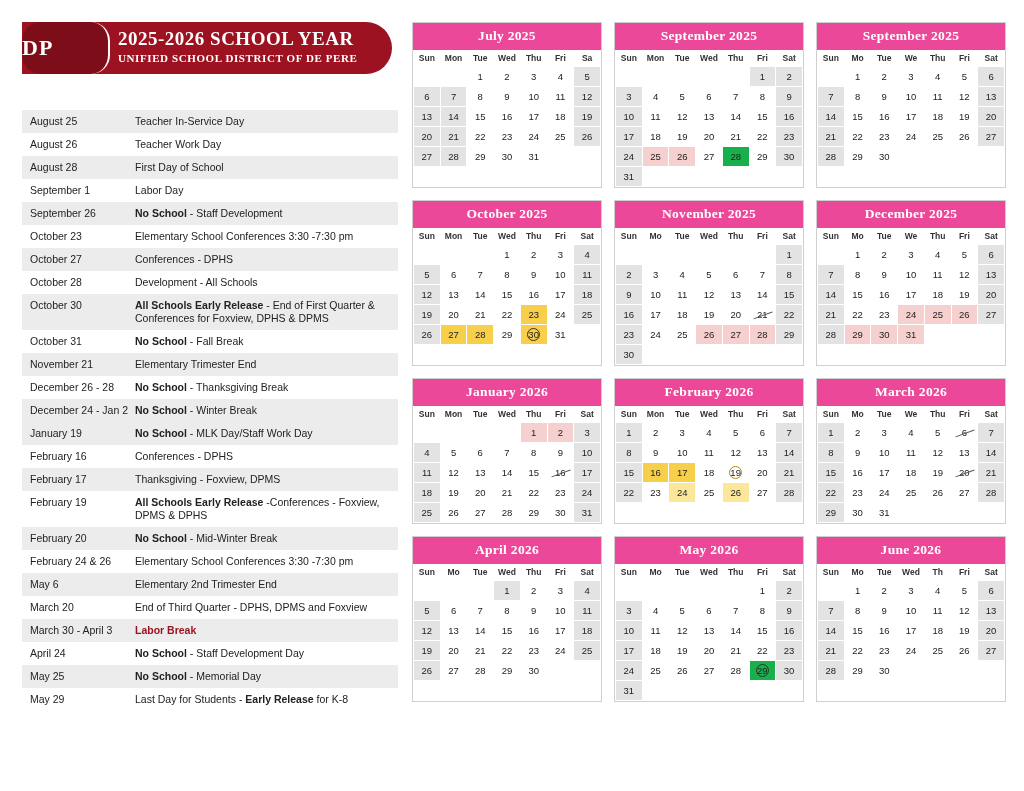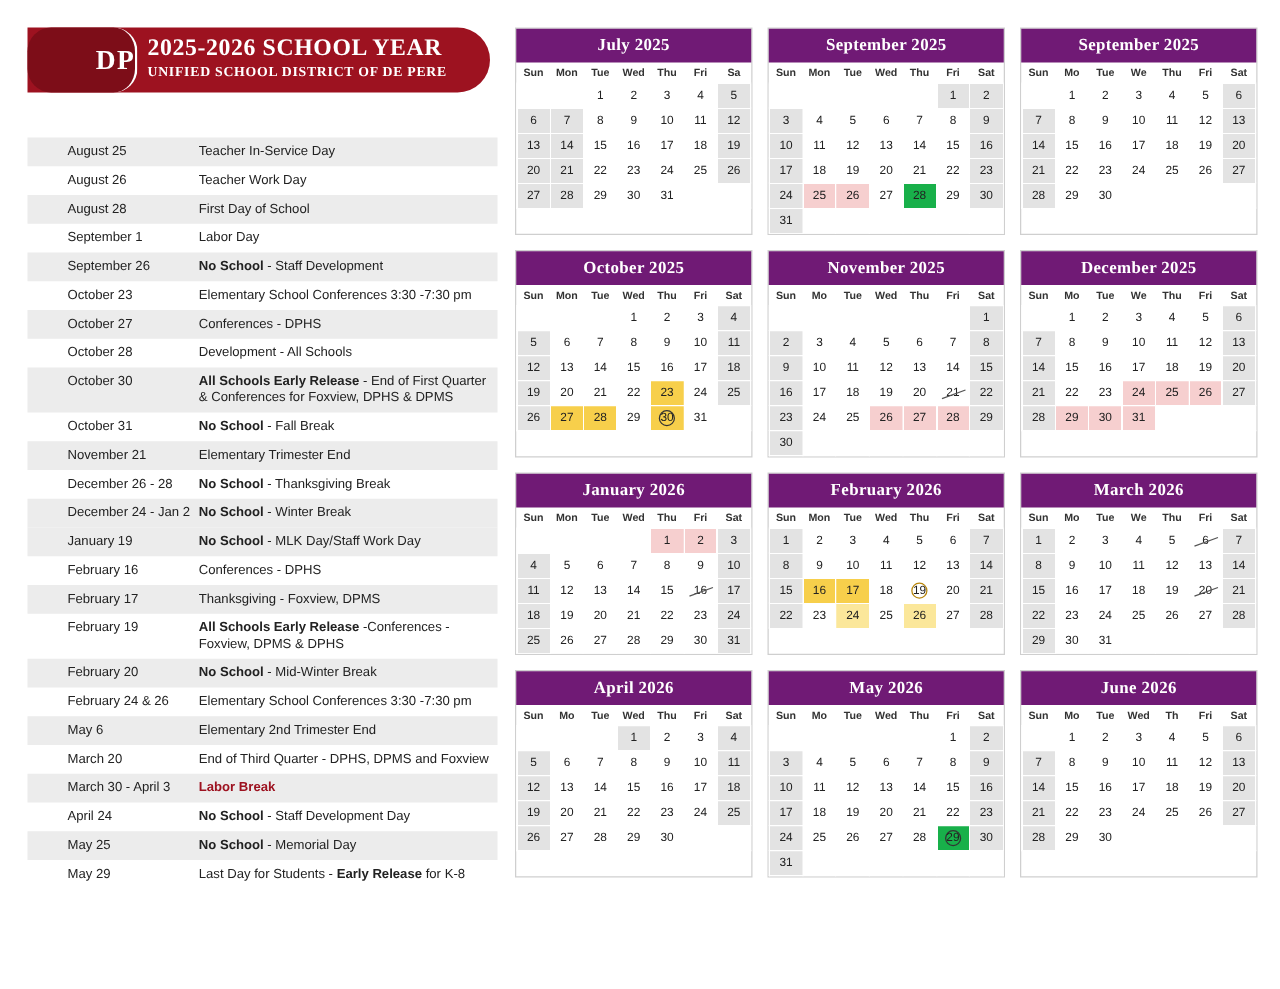--- a/index.html
+++ b/index.html
@@ -17,21 +17,21 @@
     position:absolute;left:22px;top:22px;width:370px;height:52px;
   }
   .header-banner{
     position:absolute;left:0;top:0;width:370px;height:52px;
     background:#9d1220;
     border-radius:0 26px 26px 0;
   }
   .logo-box{
     position:absolute;left:0;top:0;width:86px;height:52px;
     background:#7d0d18;
-    display:flex;align-items:center;justify-content:flex-end;
+    display:flex;align-items:center;justify-content:flex-start;
     border-right:2px solid #ffffff;
     border-radius:19px;
   }
   .logo-text{
     color:#ffffff;font-family:"Liberation Serif", serif;
     font-weight:bold;font-size:22px;letter-spacing:1px;
   }
   .header-text{
     position:absolute;left:96px;top:6px;width:274px;
   }
@@ -48,38 +48,38 @@
   .events{
     position:absolute;left:22px;top:110px;width:376px;
   }
   .event-row{
     display:flex;align-items:flex-start;
     padding:5px 6px 5px 8px;
     font-size:10.5px;line-height:13px;
     min-height:13px;
   }
   .event-row.alt{background:#ececec;}
-  .event-date{width:105px;flex:0 0 105px;color:#222;margin-left:24px;}
+  .event-date{width:105px;flex:0 0 105px;color:#222;}
   .event-desc{flex:1;color:#222;}
   .event-desc b{font-weight:bold;}
   .event-desc .spring{color:#9d1220;font-weight:bold;}
 
   
   .cal-grid{
     position:absolute;left:412px;top:22px;width:594px;
   }
   .cal-row{display:flex;gap:12px;margin-bottom:12px;}
   .cal{
     width:190px;
     border:1px solid #cfcfcf;
     background:#ffffff;
     box-sizing:border-box;
   }
   .cal-title{
-    background:#701a75;color:#ffffff;
+    background:#ec4899;color:#ffffff;
     font-family:"Liberation Serif", serif;
     font-weight:bold;font-size:13.5px;
     text-align:center;padding:5px 0 6px;
     letter-spacing:.3px;
   }
   table.cal-table{
     border-collapse:collapse;width:100%;table-layout:fixed;
   }
   table.cal-table th{
     font-size:8.5px;font-weight:bold;color:#333;

